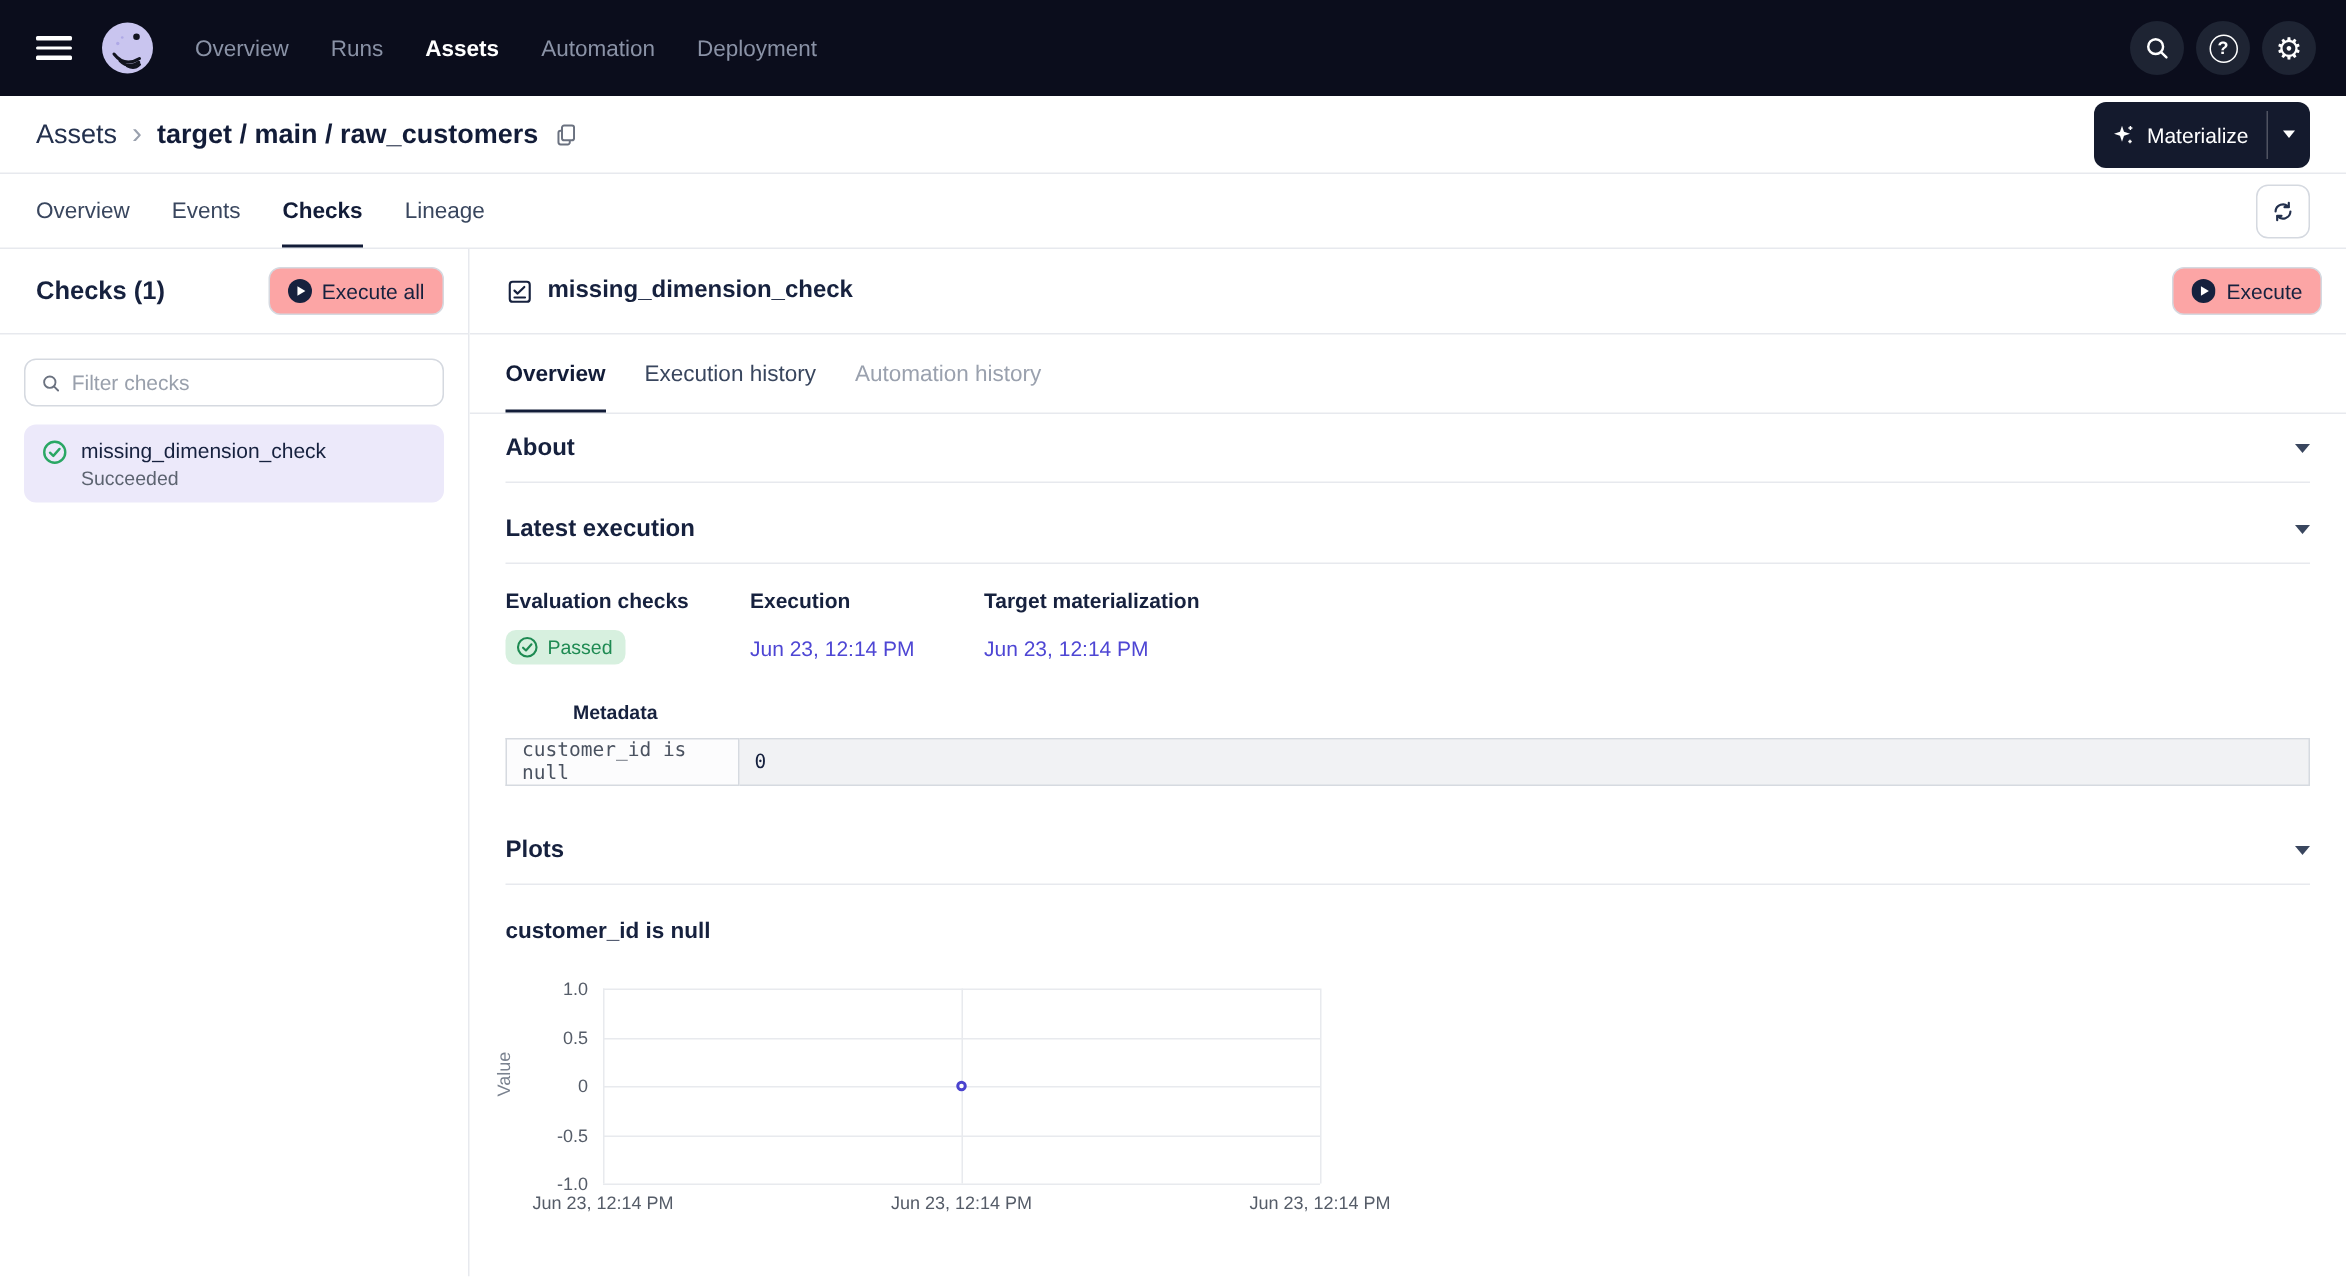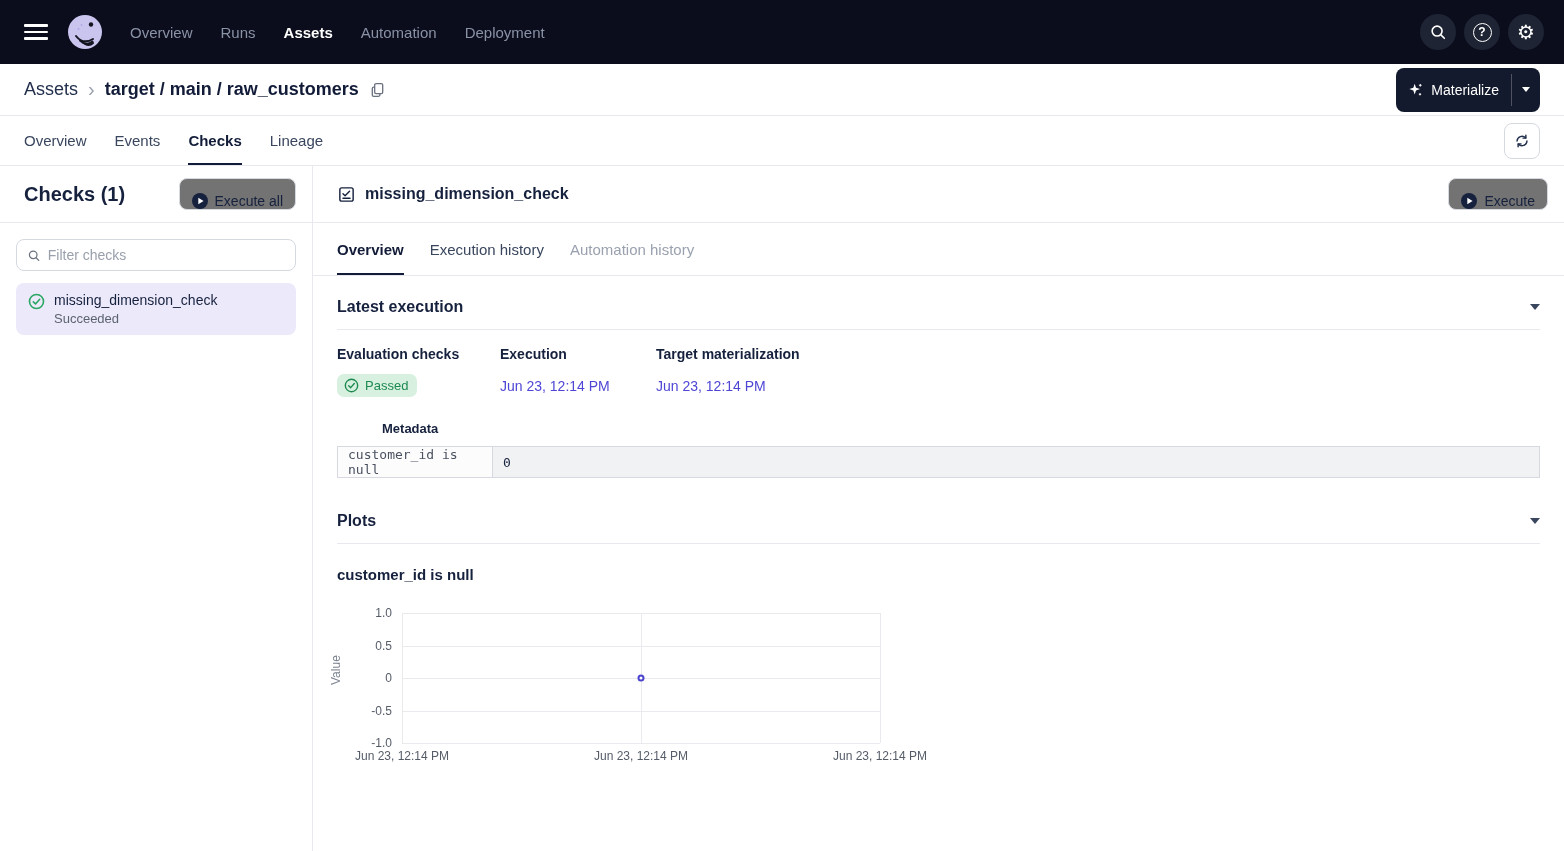--- a/index.html
+++ b/index.html
@@ -41,23 +41,23 @@
   .tab.active { color:#121C38; font-weight:700; border-bottom-color:#121C38; }
   .tabs-spacer { flex:1; }
   .refresh-btn { align-self:center; width:36px; height:36px; border:1px solid #D5D9E0; border-radius:8px;
     background:#fff; display:flex; align-items:center; justify-content:center; cursor:pointer; }
 
   
   .body { display:flex; height:685px; }
   .left-panel { width:313px; border-right:1px solid #E7E9EE; display:flex; flex-direction:column; }
   .panel-header { height:57px; border-bottom:1px solid #E7E9EE; display:flex; align-items:center;
     justify-content:space-between; padding:0 16px 0 24px; flex-shrink:0; }
-  .panel-title { font-size:20px; font-weight:700; color:#16213E; }
-  .btn { display:inline-flex; align-items:flex-end; gap:7px; height:32px; padding:0 12px;
-    border:1px solid #D5D9E0; border-radius:8px; background:#737373; font-size:14px; color:#16213E;
+  .panel-title { font-size:17px; font-weight:700; color:#16213E; }
+  .btn { display:inline-flex; align-items:center; gap:7px; height:32px; padding:0 12px;
+    border:1px solid #D5D9E0; border-radius:8px; background:#fca5a5; font-size:14px; color:#16213E;
     cursor:pointer; white-space:nowrap; }
   .left-content { padding:16px; }
   .filter-box { height:32px; border:1px solid #D5D9E0; border-radius:8px; display:flex;
     align-items:center; gap:7px; padding:0 10px; background:#fff; }
   .filter-box input { border:none; outline:none; font-size:14px; width:100%; color:#16213E;
     font-family:"Liberation Sans", sans-serif; }
   .filter-box input::placeholder { color:#99A0AC; }
   .check-item { margin-top:12px; background:#ECE9FA; border-radius:8px; padding:9px 12px;
     display:flex; gap:9px; cursor:pointer; }
   .check-item .name { font-size:14px; color:#16213E; }
@@ -252,20 +252,24 @@
     </div>
 
     <div class="subtabs">
       <div class="subtab active">Overview</div>
       <div class="subtab">Execution history</div>
       <div class="subtab muted">Automation history</div>
     </div>
 
     <div class="main-scroll">
 
+      <div class="section-head">
+        <span class="section-title">About</span>
+        <span class="caret"></span>
+      </div>
 
       <div class="section-head mt8">
         <span class="section-title">Latest execution</span>
         <span class="caret"></span>
       </div>
 
       <div class="exec-grid">
         <div class="exec-col-head">Evaluation checks</div>
         <div class="exec-col-head">Execution</div>
         <div class="exec-col-head">Target materialization</div>

